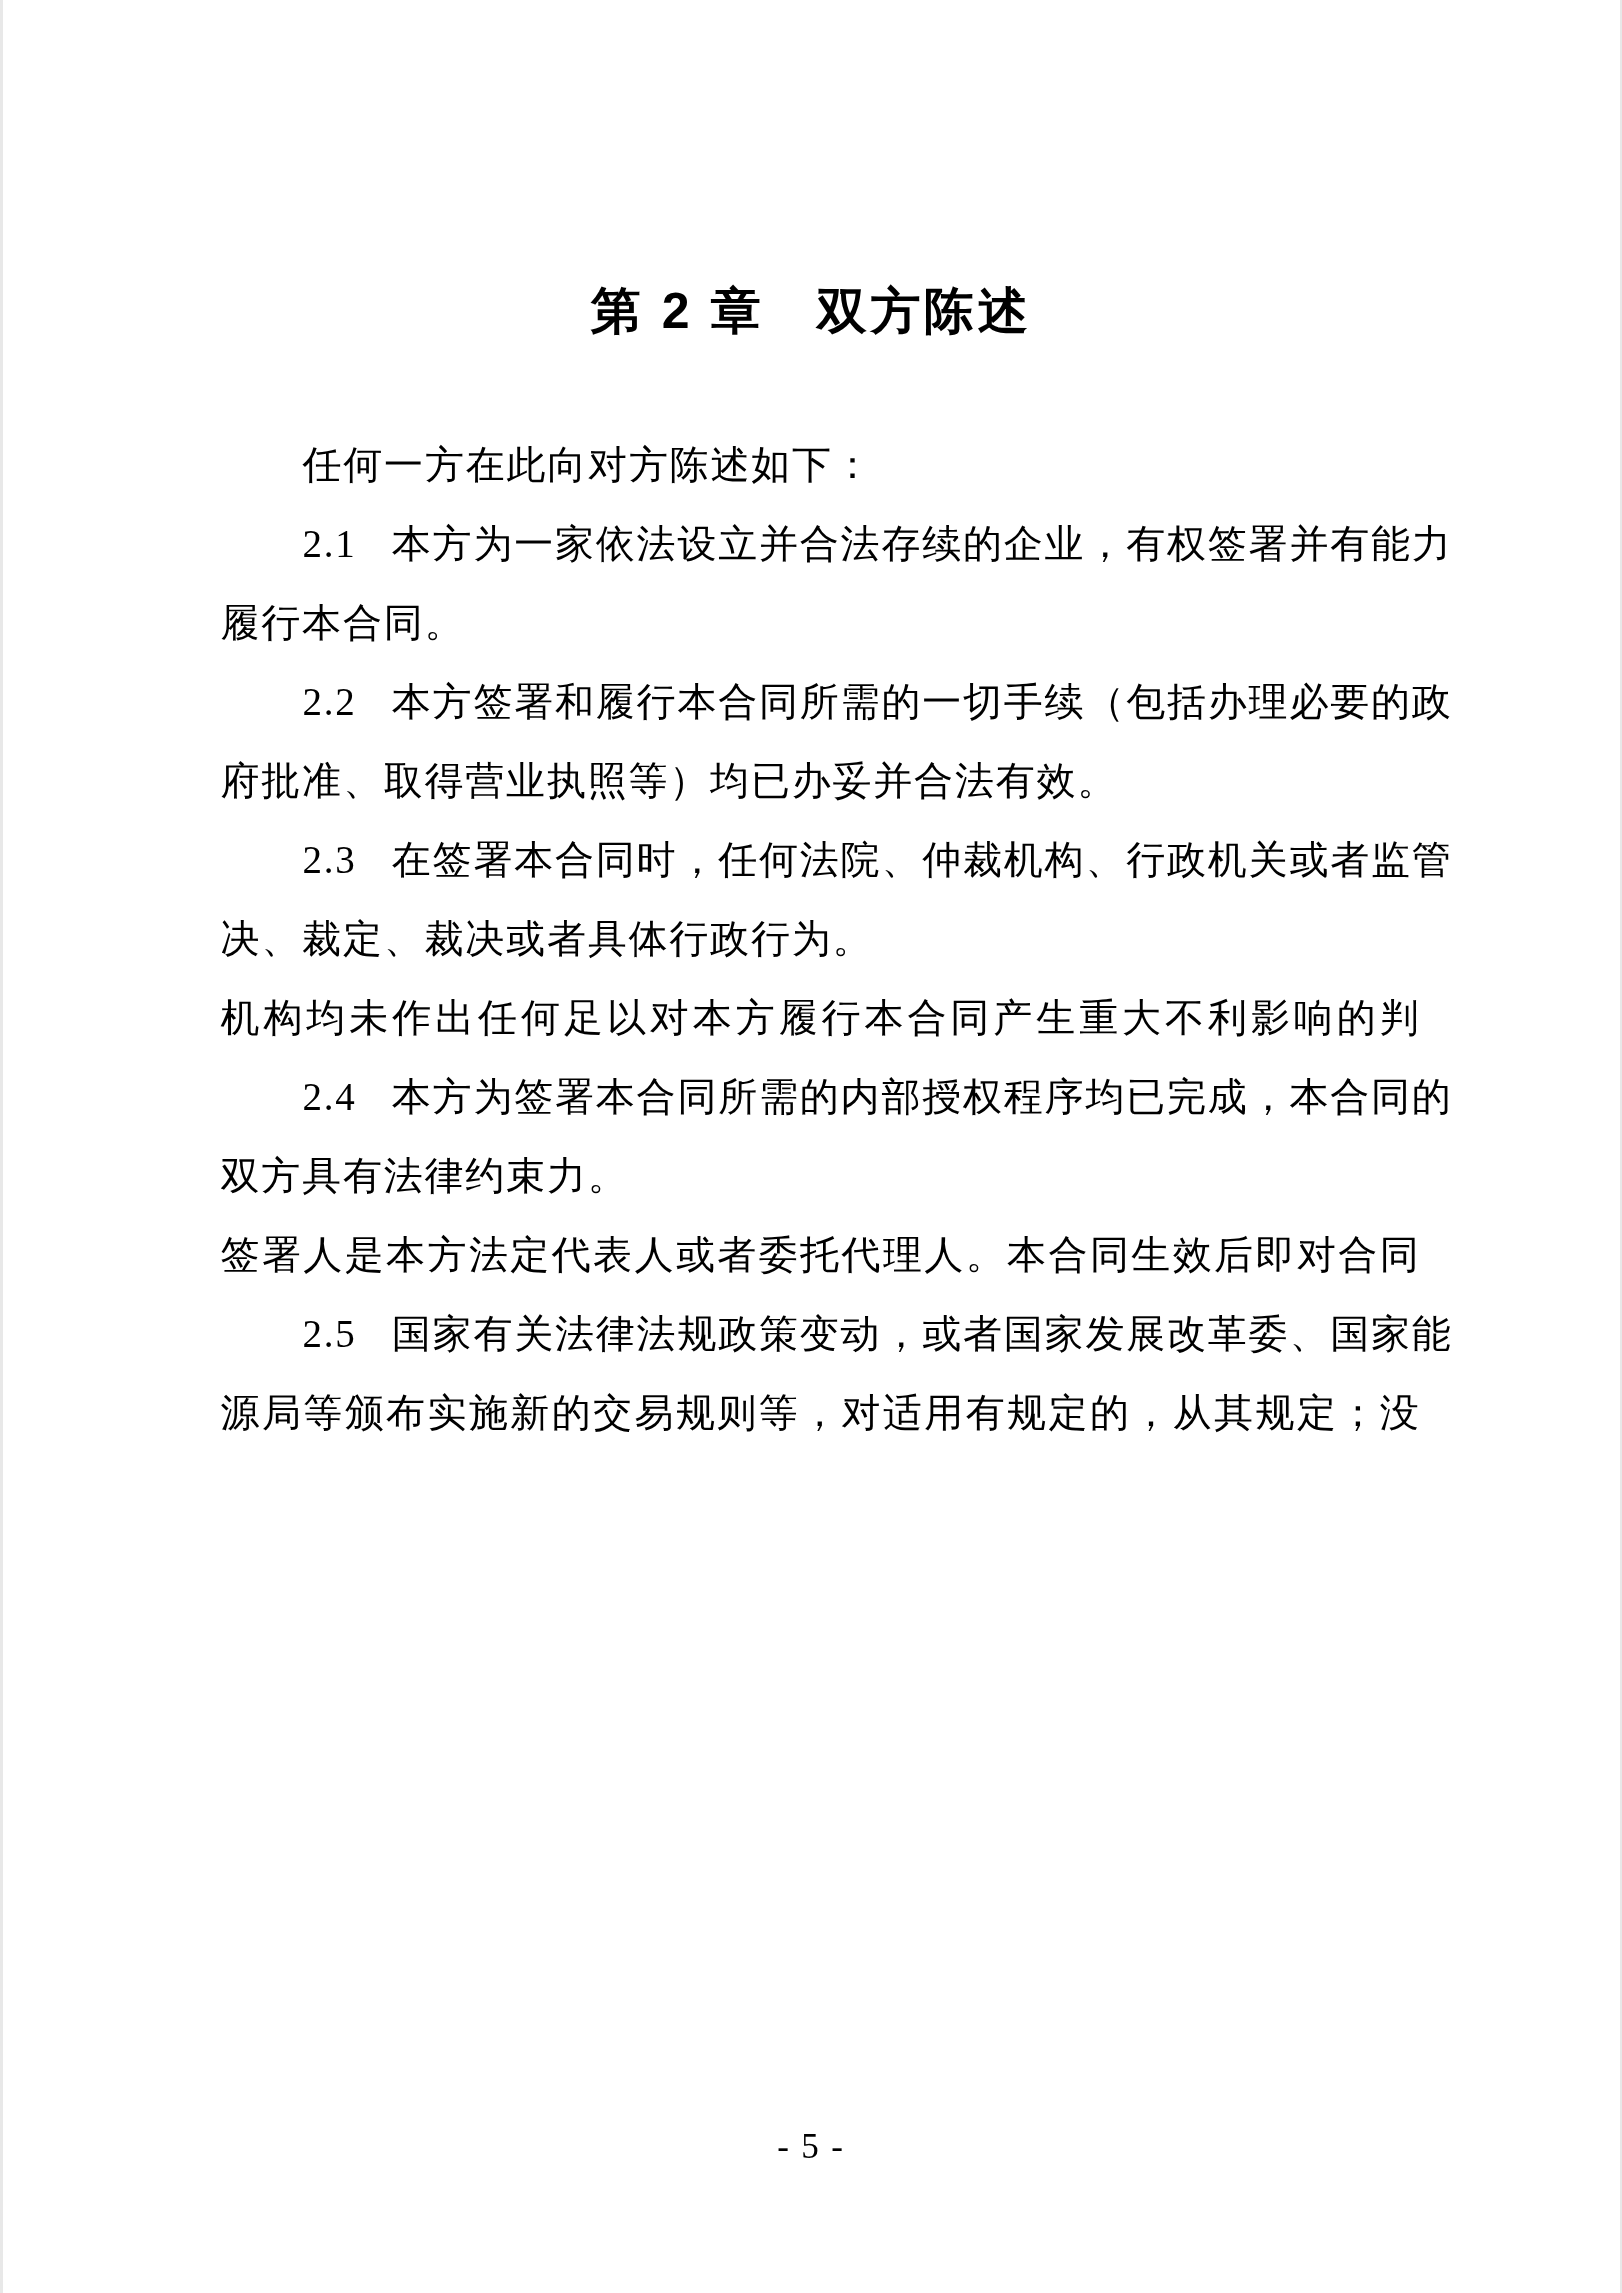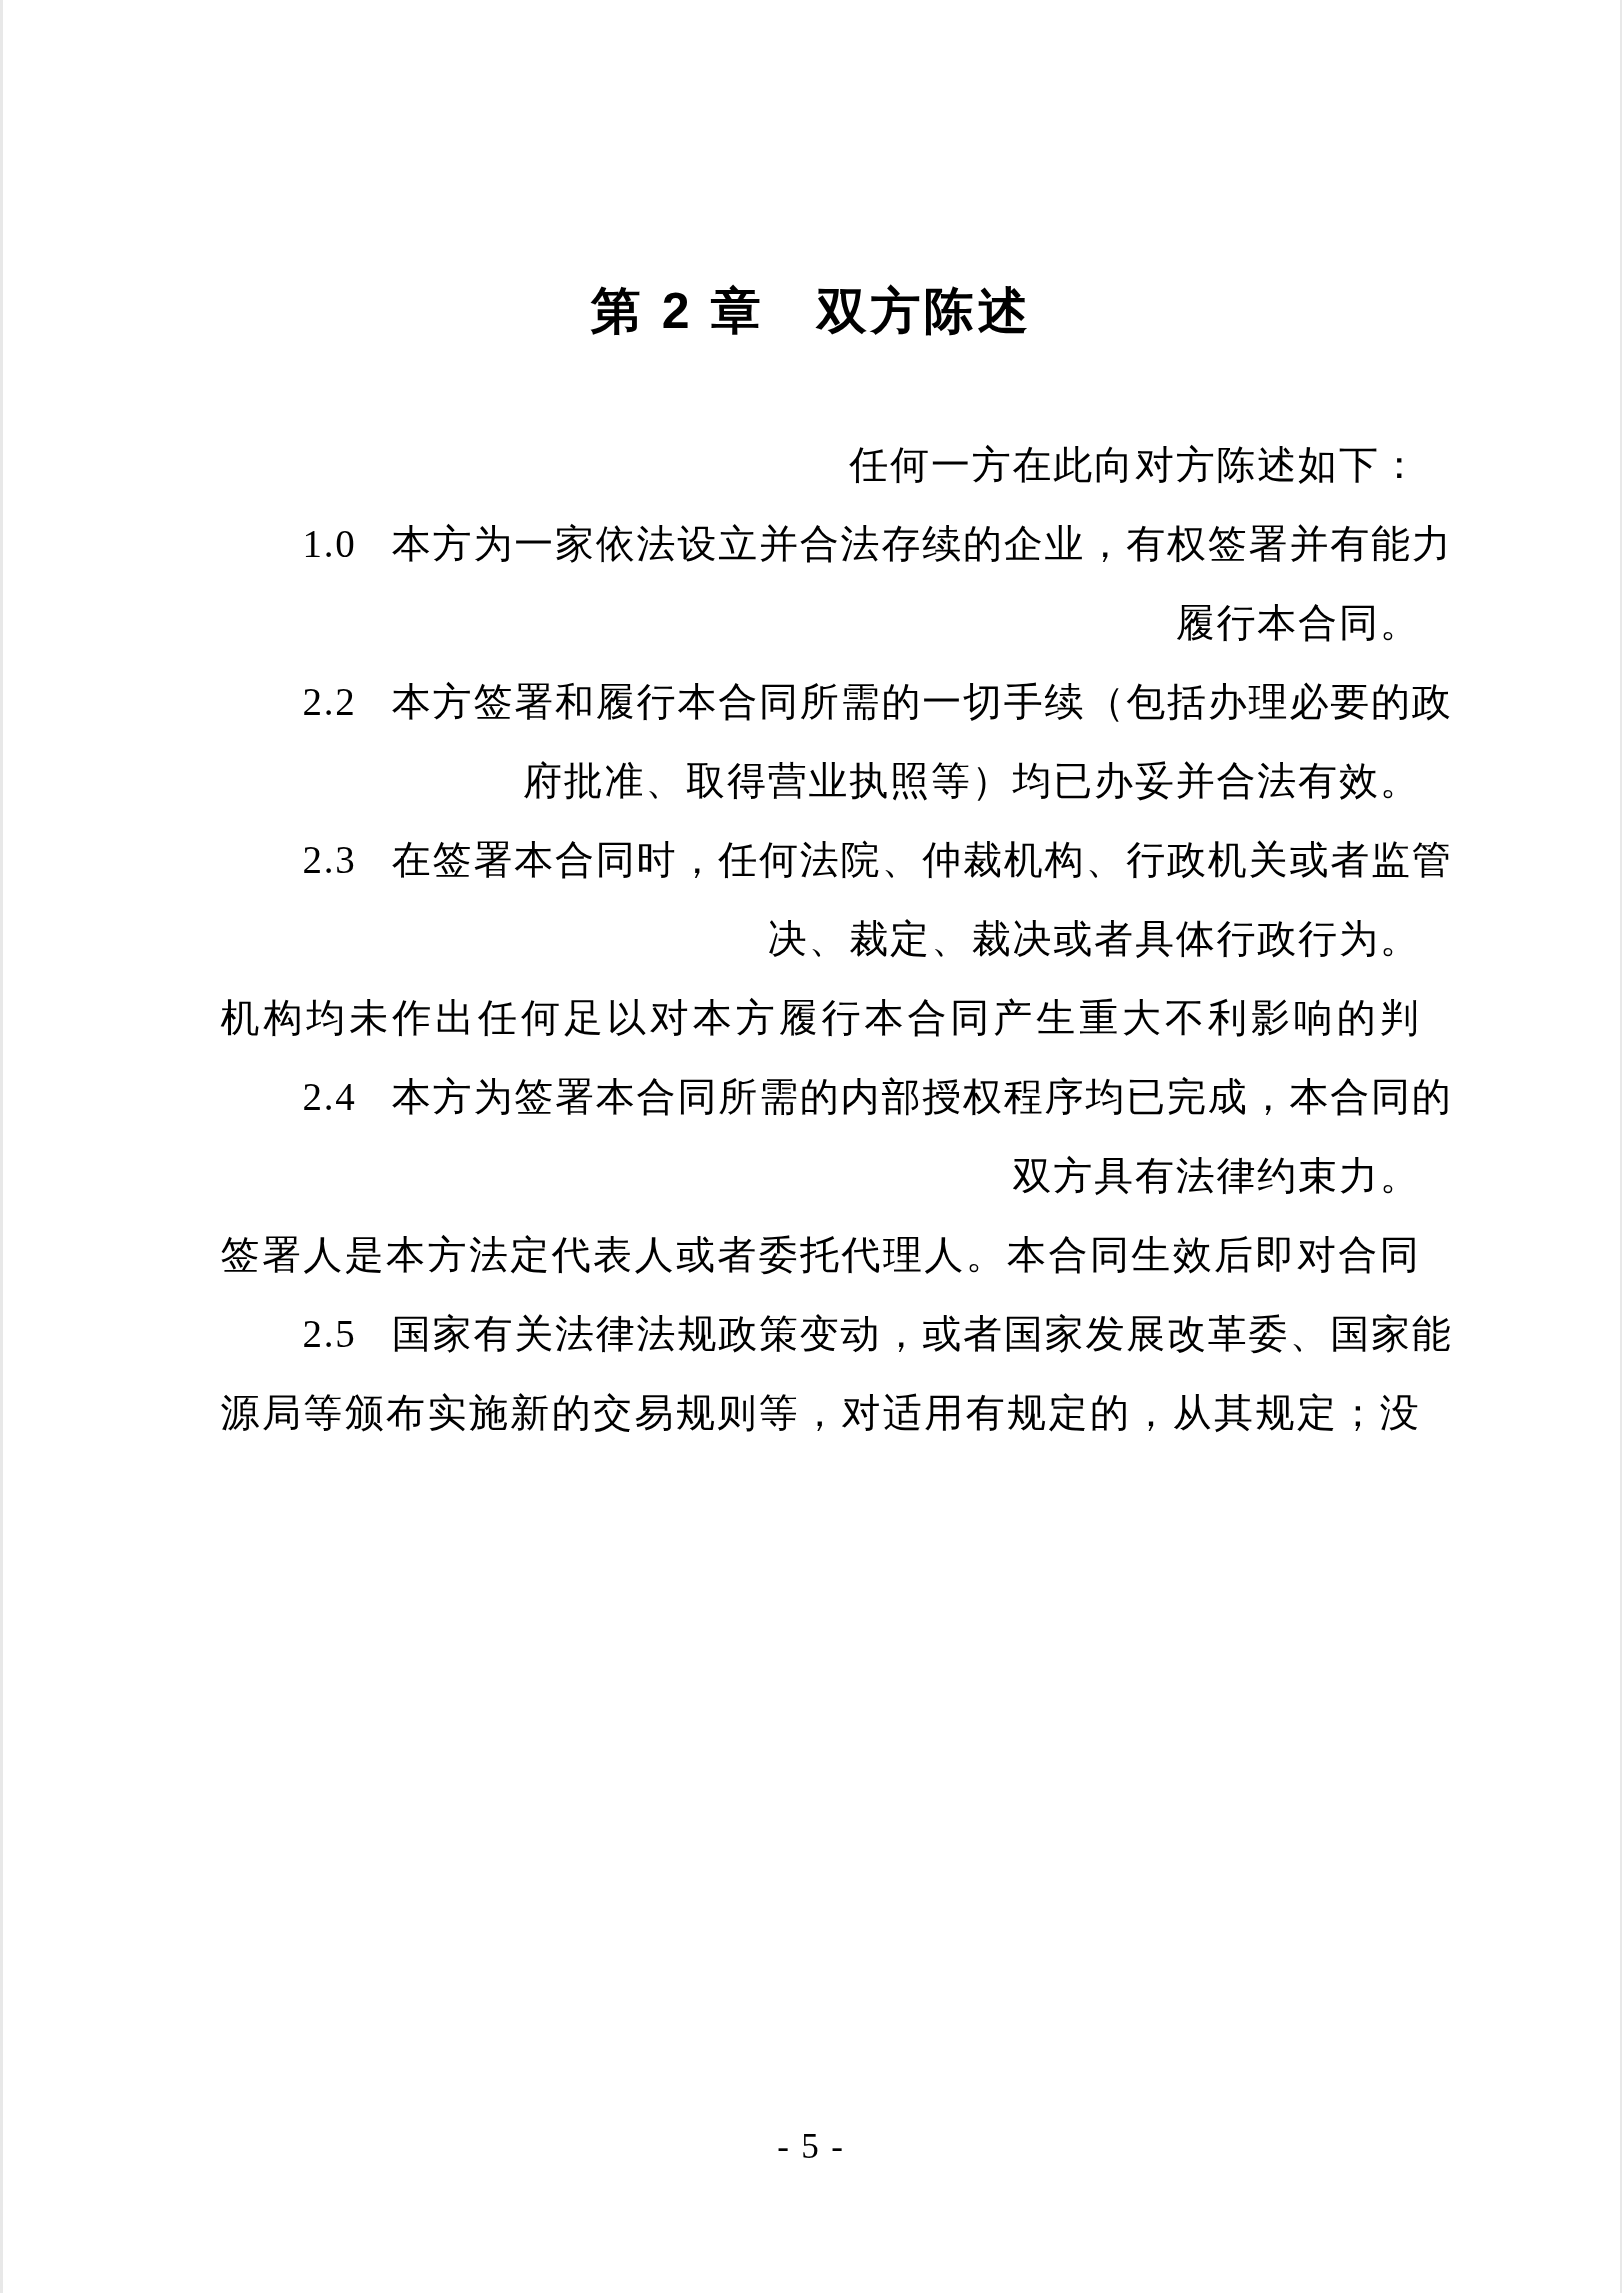--- a/index.html
+++ b/index.html
@@ -43,21 +43,21 @@
     font-size: 39px;
     line-height: 79px;
     letter-spacing: 1.8px;
     word-spacing: 23.6px;
   }
   .paragraph {
     margin: 0;
   }
   .line {
     white-space: nowrap;
-    text-align: right;
+    text-align: left;
   }
   .line.indent {
     text-indent: 82px;
   }
   .line.fill {
     text-align: justify;
     text-align-last: justify;
   }
   .footer {
     position: absolute;
@@ -77,21 +77,21 @@
   <h1 class="title">
     <span>第 2 章</span>
     <span class="title-name">双方陈述</span>
   </h1>
 
   <div class="body" id="doc-body">
       <div class="paragraph">
         <div class="line indent">任何一方在此向对方陈述如下：</div>
       </div>
       <div class="paragraph">
-        <div class="line indent fill">1.0 本方为一家依法设立并合法存续的企业，有权签署并有能力</div>
+        <div class="line indent fill">2.1 本方为一家依法设立并合法存续的企业，有权签署并有能力</div>
         <div class="line">履行本合同。</div>
       </div>
       <div class="paragraph">
         <div class="line indent fill">2.2 本方签署和履行本合同所需的一切手续（包括办理必要的政</div>
         <div class="line">府批准、取得营业执照等）均已办妥并合法有效。</div>
       </div>
       <div class="paragraph">
         <div class="line indent fill">2.3 在签署本合同时，任何法院、仲裁机构、行政机关或者监管</div>
         <div class="line">决、裁定、裁决或者具体行政行为。</div>
         <div class="line fill">机构均未作出任何足以对本方履行本合同产生重大不利影响的判</div>

